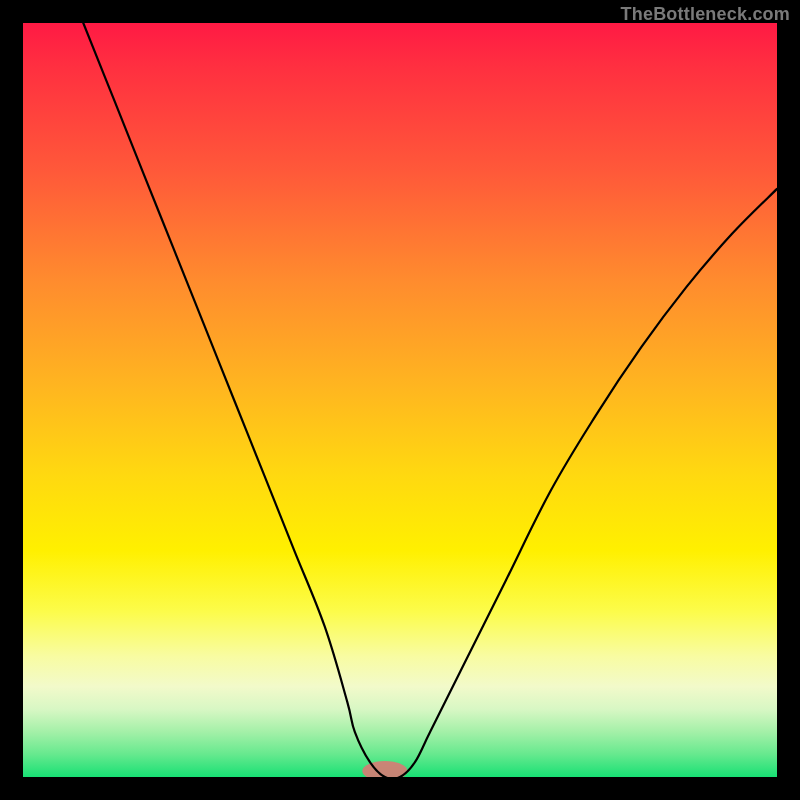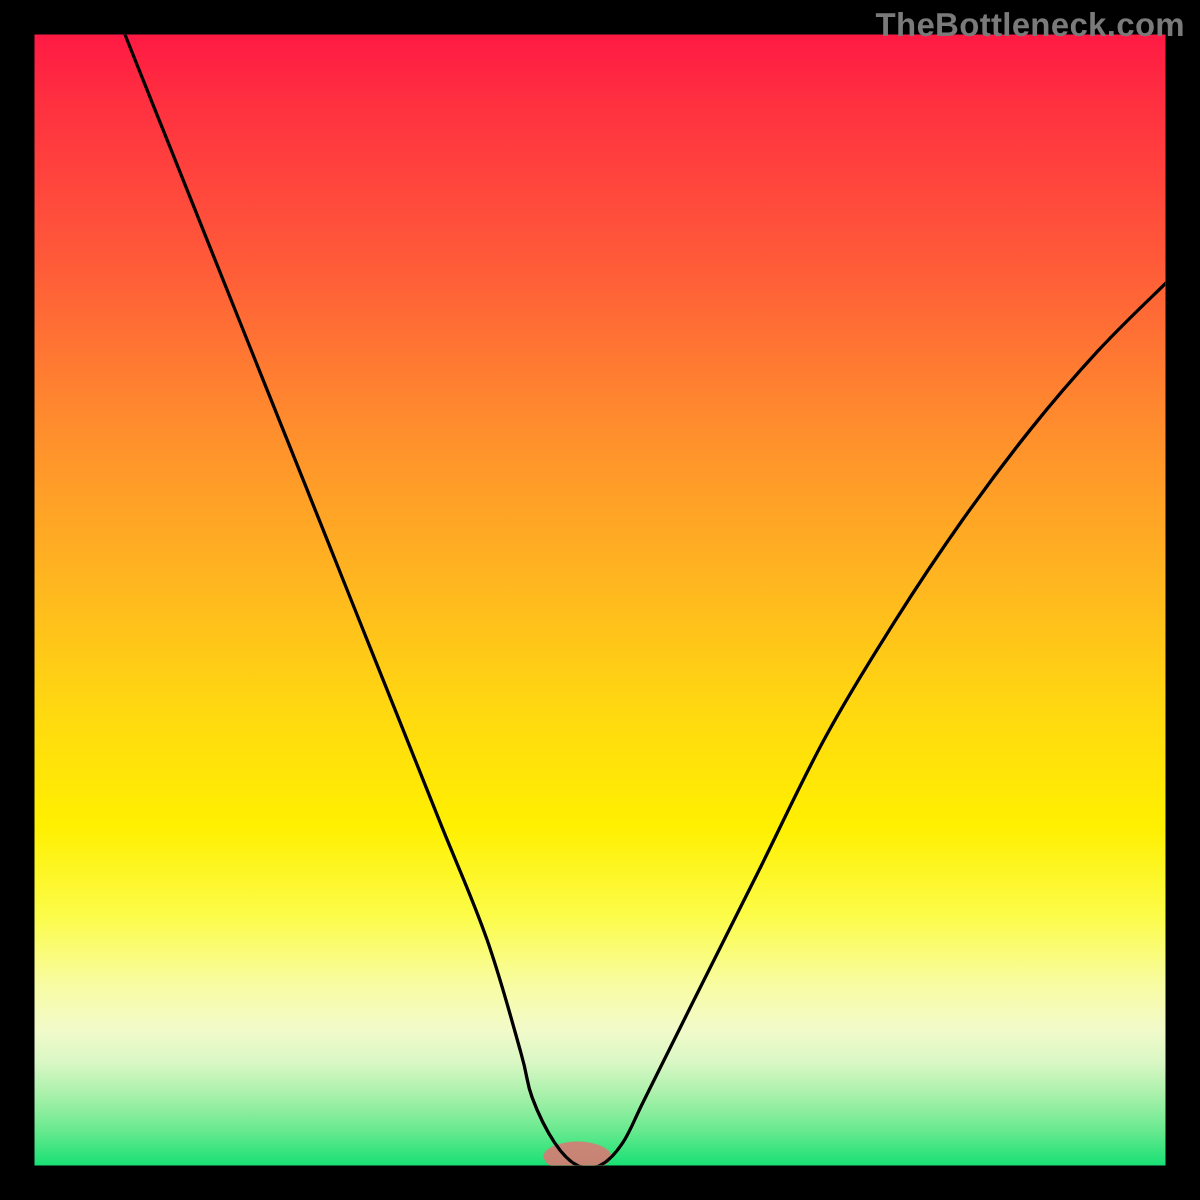--- a/index.html
+++ b/index.html
@@ -56,21 +56,21 @@
   }
   .basin {
     fill: #d87a74;
     opacity: 0.9;
   }
   .watermark {
     position: absolute;
     top: 4px;
     right: 10px;
     color: #7a7a7a;
-    font-size: 22px;
+    font-size: 18px;
     font-weight: 600;
     letter-spacing: 0.2px;
   }
 </style>
 </head>
 <body>
 
 <div class="frame">
 
   <div class="plot-area">

